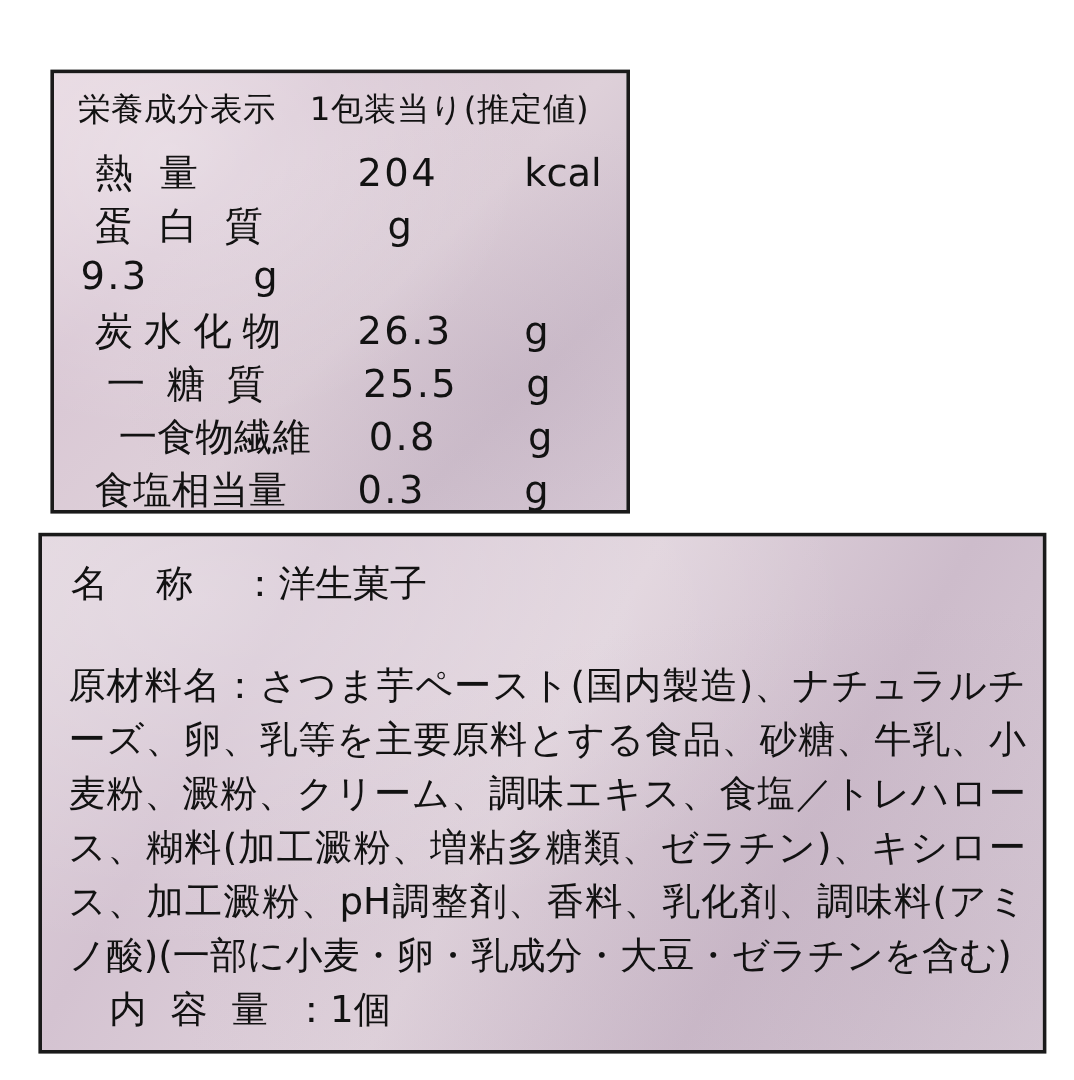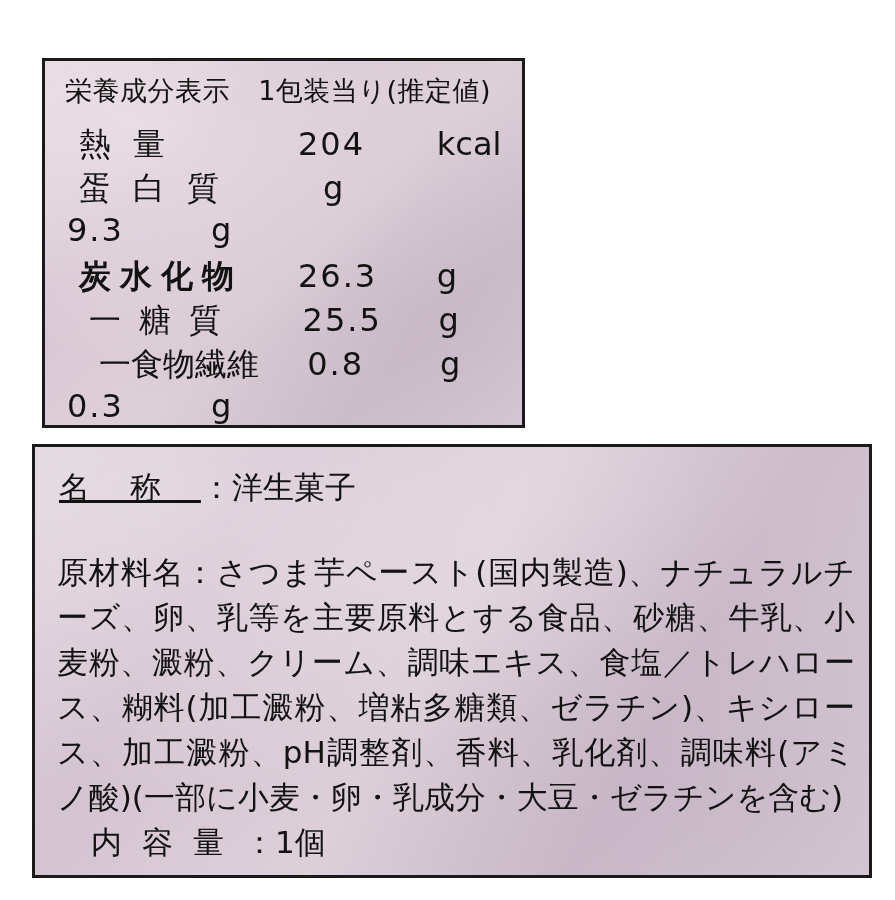--- a/index.html
+++ b/index.html
@@ -70,21 +70,21 @@
     white-space: nowrap;
   }
   .nrow .label {
     width: 228px;
     text-align: left;
     letter-spacing: 0px;
   }
   .nrow .label.sp1 { letter-spacing: 22px; padding-left: 12px; }
   .nrow .label.sp2 { letter-spacing: 22px; padding-left: 12px; }
   .nrow .label.sp3 { letter-spacing: 52px; padding-left: 12px; }
-  .nrow .label.sp4 { letter-spacing: 9px; padding-left: 12px; font-weight: bold; }
+  .nrow .label.sp4 { letter-spacing: 9px; padding-left: 12px; }
   .nrow .label.sp5 { letter-spacing: 18px; padding-left: 22px; }
   .nrow .label.sp6 { letter-spacing: 0px; padding-left: 32px; }
   .nrow .label.sp7 { letter-spacing: 0px; padding-left: 12px; }
 
   .nrow .value {
     width: 128px;
     text-align: left;
     letter-spacing: 2px;
     font-family: "DejaVu Sans", "Liberation Sans", sans-serif;
   }
@@ -126,21 +126,21 @@
     line-height: 45px;
     color: #121212;
   }
   .ing-line {
     white-space: nowrap;
   }
   .ing-line.wrap {
     white-space: normal;
     margin-top: 40px;
   }
-  .lbl-name { letter-spacing: 40px; padding-left: 2px; text-decoration: underline; }
+  .lbl-name { letter-spacing: 40px; padding-left: 2px; }
   .lbl-qty  { letter-spacing: 20px; padding-left: 2px; margin-left: 32px; }
   .ing-block {
     text-align: justify;
     text-justify: inter-character;
     letter-spacing: 0px;
   }
 </style>
 </head>
 <body>
 
@@ -184,20 +184,21 @@
         <span class="unit">g</span>
       </div>
 
       <div class="nrow">
         <span class="label sp6">一食物繊維</span>
         <span class="value">0.8</span>
         <span class="unit">g</span>
       </div>
 
       <div class="nrow">
+        <span class="label sp7">食塩相当量</span>
         <span class="value">0.3</span>
         <span class="unit">g</span>
       </div>
 
     </div>
   </div>
 
   <div class="ingredients-panel">
     <div class="ing-body">
 

